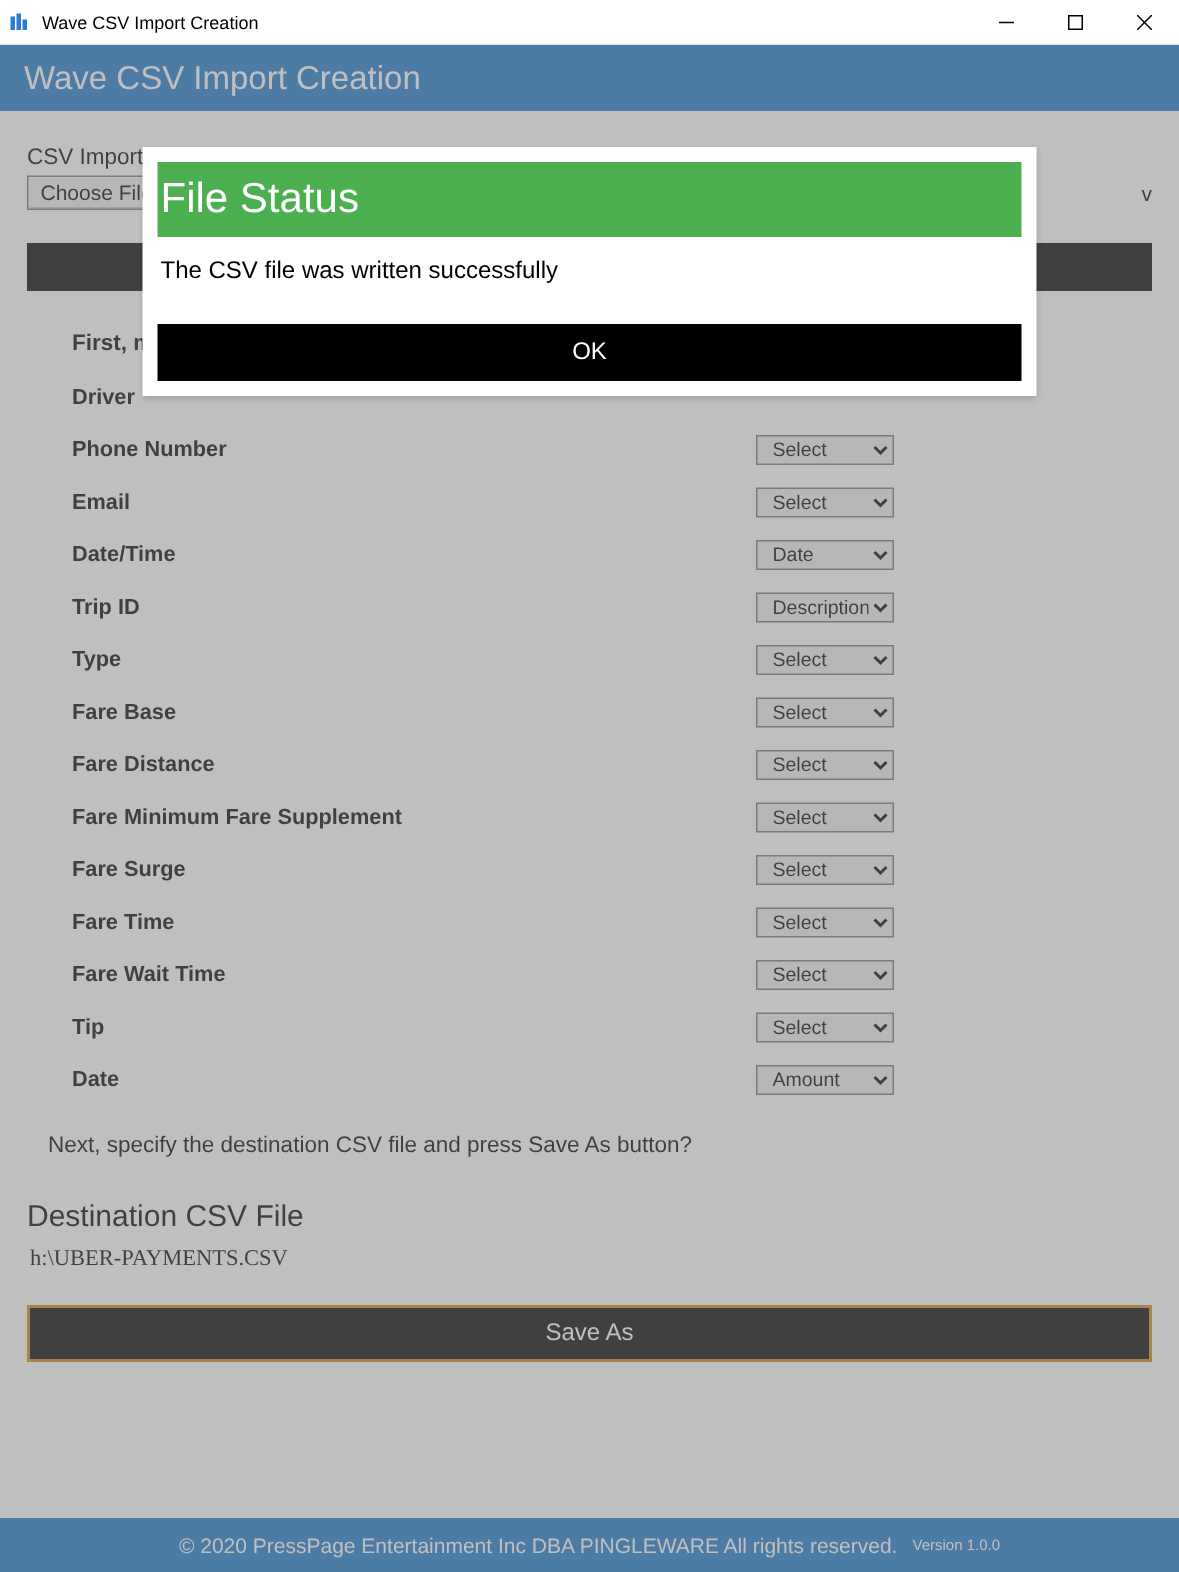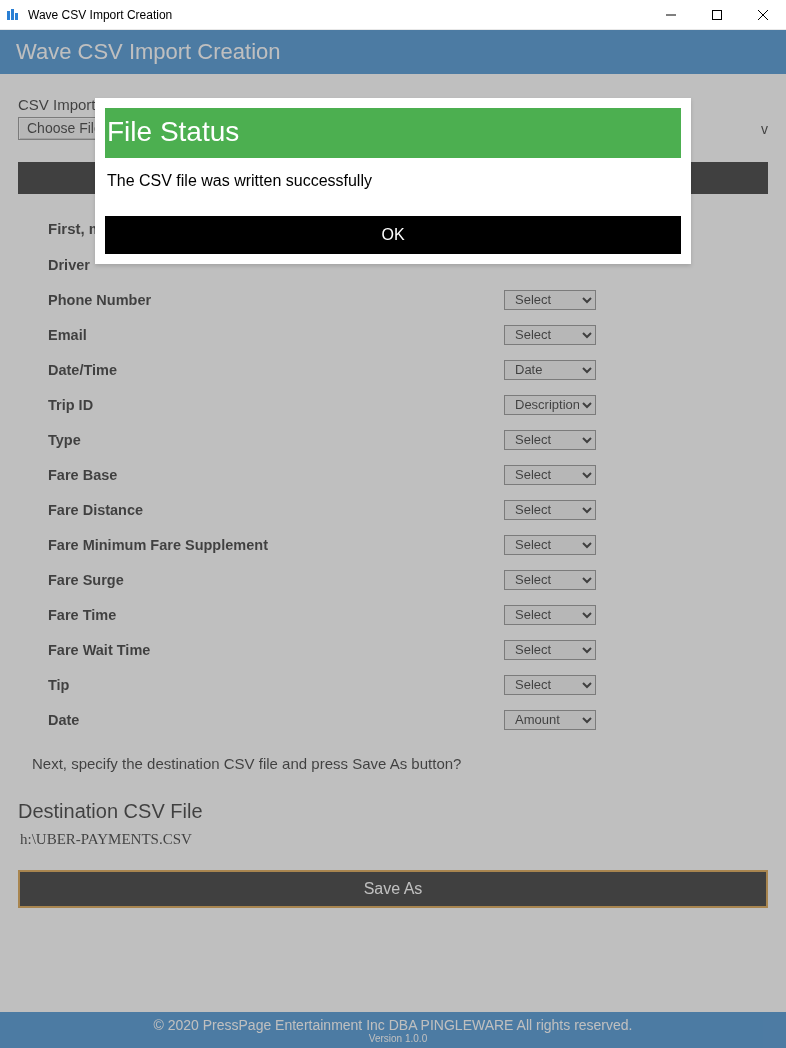--- a/index.html
+++ b/index.html
@@ -160,21 +160,20 @@
     color: #fff;
     height: 36px;
     display: flex;
     align-items: center;
     justify-content: center;
     font-size: 14px;
     position: absolute;
     bottom: 0;
     left: 0;
     right: 0;
-    flex-direction: column;
   }
   .footer .ver {
     font-size: 10px;
     margin-left: 10px;
   }
 
   
   .overlay {
     position: absolute;
     top: 30px; 

